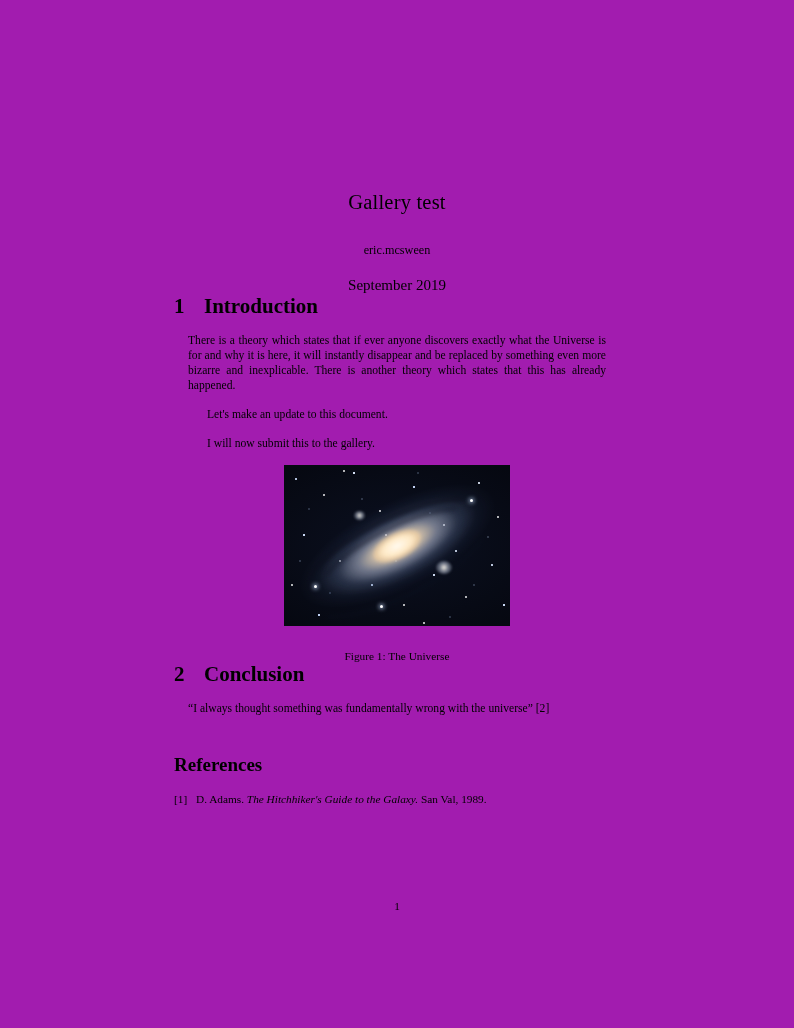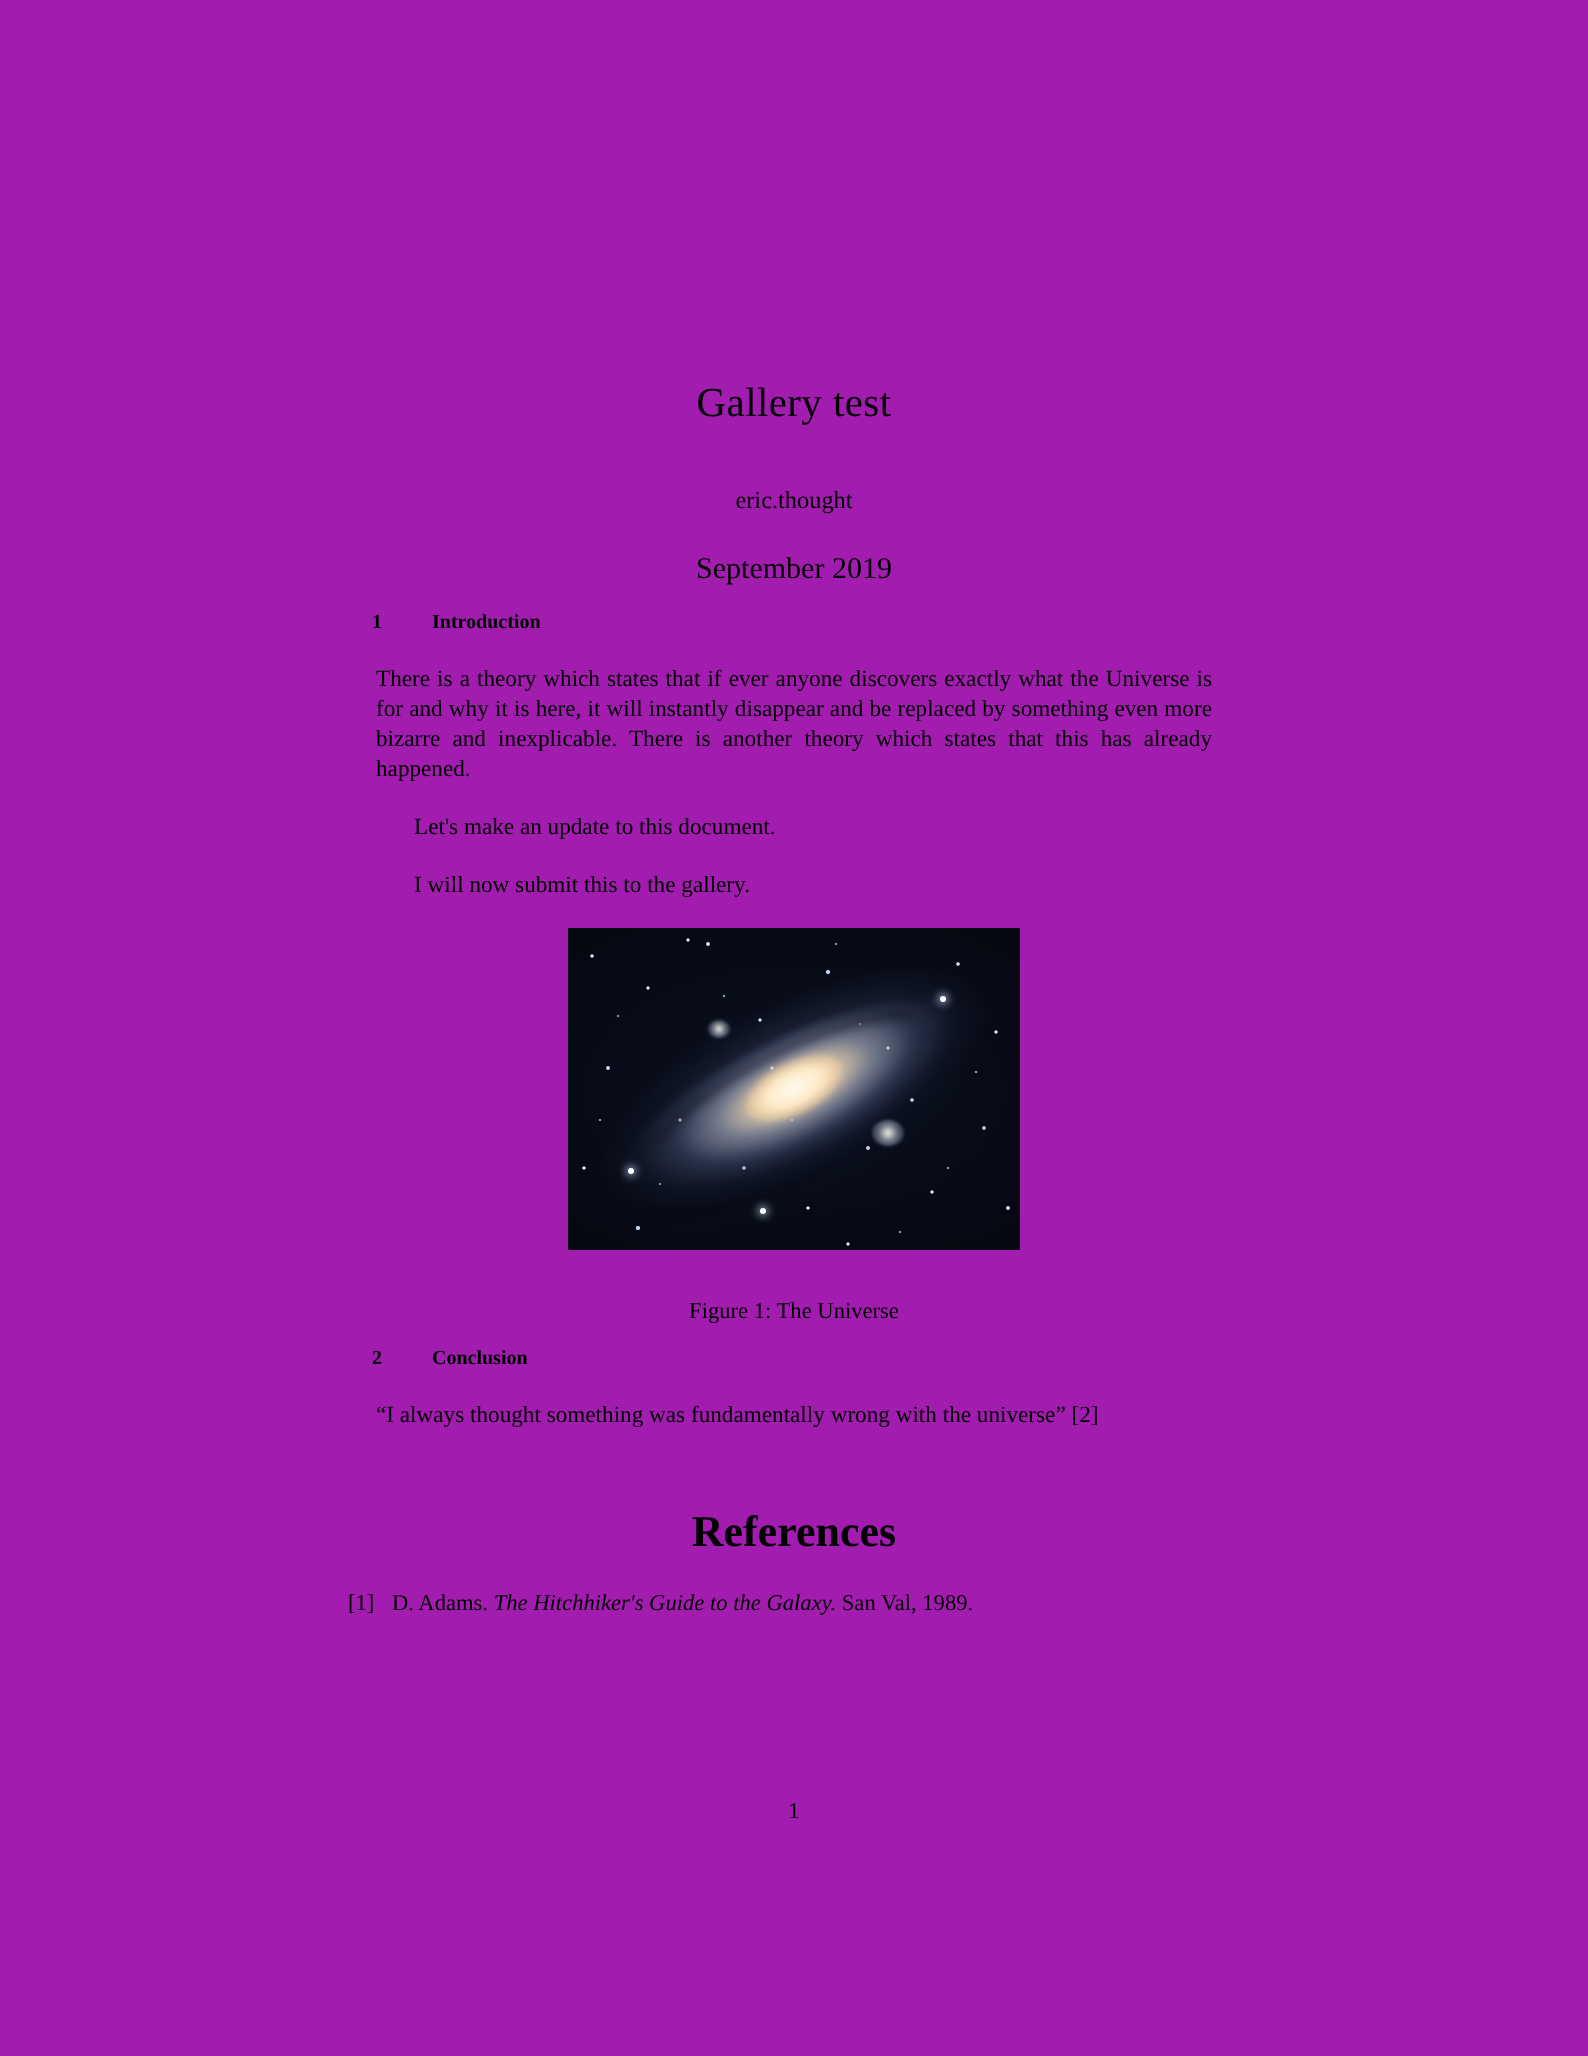--- a/index.html
+++ b/index.html
@@ -40,23 +40,23 @@
     text-align: center;
     font-size: 12.2px;
     margin-top: 28px;
   }
   .doc-date {
     text-align: center;
     font-size: 15px;
     margin-top: 19px;
   }
   h2.section {
-    font-size: 10px;
+    font-size: 21px;
     font-weight: bold;
-    margin: 12px;
+    margin: 0;
     padding: 0;
     line-height: 1.2;
   }
   .sec1 { margin-top: 42px; }
   .sec-num {
     display: inline-block;
     width: 30px;
   }
   p.body {
     font-size: 11.6px;
@@ -86,26 +86,25 @@
     font-size: 11.3px;
     margin-top: 20px;
     text-align: center;
   }
   .sec2 { margin-top: 42px; }
   .quote-line {
     font-size: 11.6px;
     margin-top: 16px;
   }
   h2.refs {
-    font-size: 22px;
+    font-size: 19px;
     font-weight: bold;
     margin: 0;
     padding: 0;
     margin-top: 38px;
-    text-align: center;
   }
   .ref-item {
     font-size: 11.3px;
     margin-top: 17px;
     display: flex;
     gap: 6px;
   }
   .ref-label { width: 16px; flex: 0 0 auto; }
   .ref-text { flex: 1 1 auto; }
   .ref-text i { font-style: italic; }
@@ -239,21 +238,21 @@
     box-shadow: 0 0 4px 1px rgba(200,220,255,0.8);
   }
 </style>
 </head>
 <body>
 
 <div class="page">
   <div class="content">
 
     <h1 class="doc-title">Gallery test</h1>
-    <div class="doc-author">eric.thought</div>
+    <div class="doc-author">eric.mcsween</div>
     <div class="doc-date">September 2019</div>
 
     <h2 class="section sec1">
       <span class="sec-num">1</span><span>Introduction</span>
     </h2>
 
     <p class="body first">There is a theory which states that if ever anyone discovers exactly what the Universe is for and why it is here, it will instantly disappear and be replaced by something even more bizarre and inexplicable. There is another theory which states that this has already happened.</p>
     <p class="body indent">Let's make an update to this document.</p>
     <p class="body indent">I will now submit this to the gallery.</p>
 

